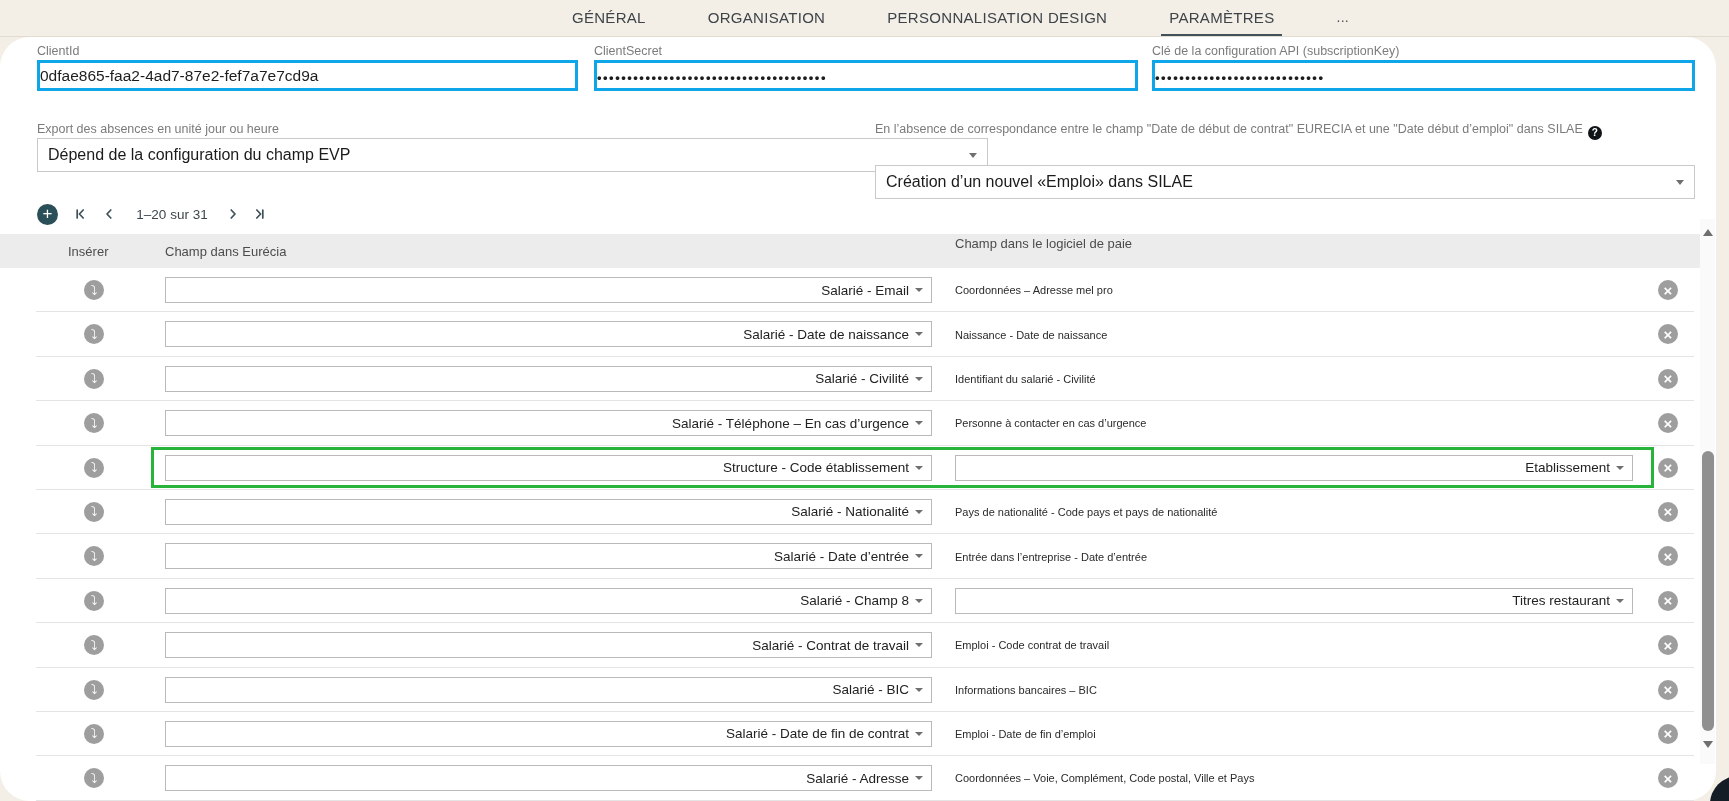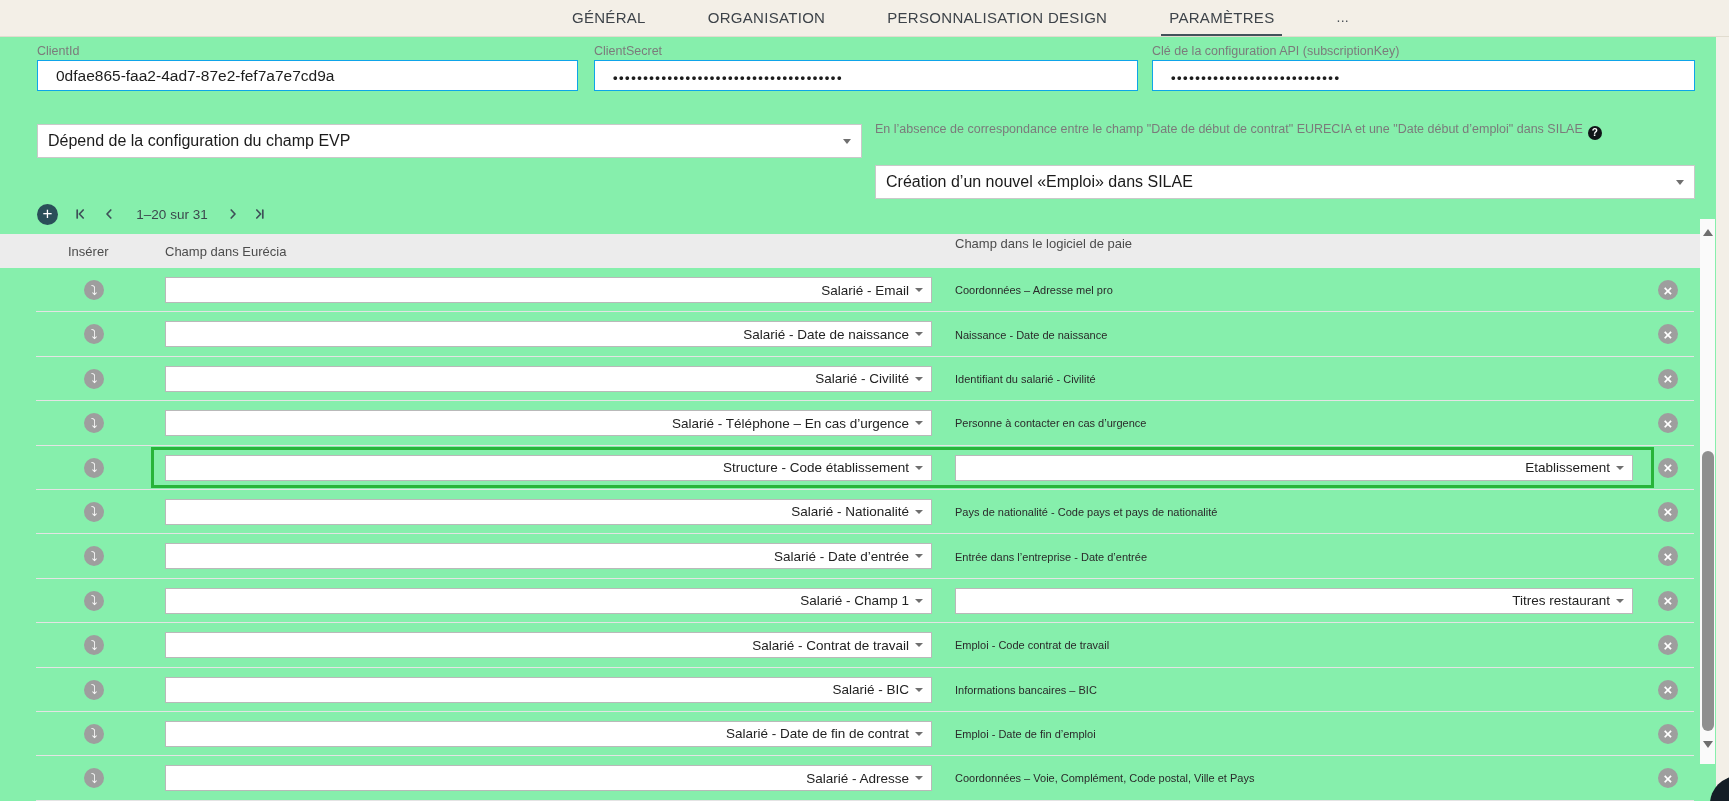--- a/index.html
+++ b/index.html
@@ -20,47 +20,47 @@
   .tabs { display: flex; gap: 46px; transform: translateX(96px); }
   .tab {
     display: flex; align-items: center; padding: 0 8px;
     font-size: 15px; color: #3d4349; letter-spacing: .3px;
     border-bottom: 2px solid transparent; cursor: pointer; white-space: nowrap;
   }
   .tab.active { border-bottom-color: #43525a; }
   .tab.more { font-size: 14px; color: #4a5056; }
 
   
-  .card { position: absolute; left: 0; top: 37px; width: 1716px; height: 764px; background: #86efac; }
+  .card { position: absolute; left: 0; top: 37px; width: 1716px; height: 764px; background: #ffffff; border-radius: 30px; }
 
   .f-label { position: absolute; font-size: 12.5px; color: #7b7b7b; white-space: nowrap; }
   .f-input {
-    position: absolute; height: 31px; border: 1px solid #0ea5e9; background: #fff;
-    font-family: inherit; font-size: 15.5px; color: #1d1d1d; padding: 0 18px; outline: none;
+    position: absolute; height: 31px; border: 3px solid #0ea5e9; background: #fff;
+    font-family: inherit; font-size: 15.5px; color: #1d1d1d; padding: 0 0; outline: none;
   }
   .f-input.masked { font-size: 13px; font-weight: 700; letter-spacing: 1.5px; padding-top: 4px; }
 
   .lbl-c1 { left: 37px;   top: 7px; }
   .lbl-c2 { left: 594px;  top: 7px; }
   .lbl-c3 { left: 1152px; top: 7px; }
   .in-c1  { left: 37px;   top: 23px; width: 541px; }
   .in-c2  { left: 594px;  top: 23px; width: 544px; }
   .in-c3  { left: 1152px; top: 23px; width: 543px; }
 
   .lbl-s1 { left: 37px;  top: 85px; }
   .lbl-s2 { left: 875px; top: 85px; }
   .help-dot {
     display: inline-flex; align-items: center; justify-content: center;
     width: 14px; height: 14px; border-radius: 50%; background: #101418; color: #fff;
     font-size: 10px; font-weight: 700; margin-left: 5px; vertical-align: -3px;
   }
 
   .sel { position: absolute; border: 1px solid #c9c9c9; background: #fff; display: flex; align-items: center; cursor: pointer; }
   .sel-lg { height: 34px; font-size: 16px; color: #1b1b1b; padding: 0 28px 0 10px; }
-  .sel-s1 { left: 37px;  top: 87px; width: 825px; }
+  .sel-s1 { left: 37px;  top: 101px; width: 951px; }
   .sel-s2 { left: 875px; top: 101px; width: 820px; margin-top: 27px; }
   .caret {
     position: absolute; right: 10px; top: 50%; margin-top: -2px;
     width: 0; height: 0;
     border-left: 4.5px solid transparent; border-right: 4.5px solid transparent;
     border-top: 5px solid #6f6f6f;
   }
   .sel-val { white-space: nowrap; overflow: hidden; }
 
   
@@ -306,21 +306,21 @@
       <div class="del-btn">
           <span>×</span>
         </div>
     </div>
 
     <div class="trow">
       <div class="ins-btn">
           <span>⤵</span>
         </div>
       <div class="row-sel left">
-          <span class="sel-val">Salarié - Champ 1</span>
+          <span class="sel-val">Salarié - Champ 8</span>
           <span class="caret"></span>
         </div>
       <div class="row-sel rightdd">
           <span class="sel-val">Titres restaurant</span>
           <span class="caret"></span>
         </div>
       <div class="del-btn">
           <span>×</span>
         </div>
     </div>

